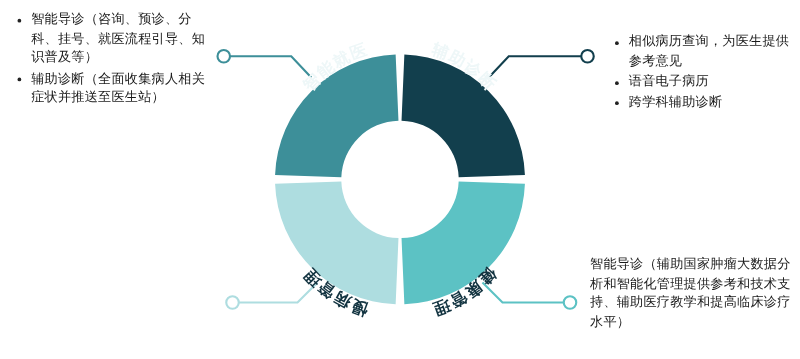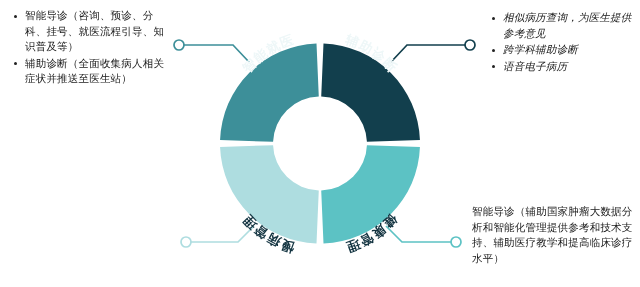--- a/index.html
+++ b/index.html
@@ -49,21 +49,21 @@
     width: 3.4px;
     height: 3.4px;
     border-radius: 50%;
     background: #222;
   }
   .plain-text {
     margin: 0;
   }
 
   #text-top-left   { left: 14px;  top: 8px;   width: 160px; }
-  #text-top-right  { left: 492px; top: 10px;  width: 146px; font-style: italic; }
+  #text-top-right  { left: 492px; top: 26px;  width: 146px; }
   #text-bottom-left{ left: 12px;  top: 203px; width: 168px; }
   #text-bottom-right{left: 472px; top: 204px; width: 166px; }
 
   
   #donut-svg {
     position: absolute;
     left: 0;
     top: 0;
     width: 640px;
     height: 287px;
@@ -85,22 +85,22 @@
   <div class="text-block" id="text-top-left">
     <ul class="bullet-list">
       <li>智能导诊（咨询、预诊、分科、挂号、就医流程引导、知识普及等）</li>
       <li>辅助诊断（全面收集病人相关症状并推送至医生站）</li>
     </ul>
   </div>
 
   <div class="text-block" id="text-top-right">
     <ul class="bullet-list">
       <li>相似病历查询，为医生提供参考意见</li>
+      <li>语音电子病历</li>
       <li>跨学科辅助诊断</li>
-      <li>语音电子病历</li>
     </ul>
   </div>
 
 
   <div class="text-block" id="text-bottom-right">
     <p class="plain-text">智能导诊（辅助国家肿瘤大数据分析和智能化管理提供参考和技术支持、辅助医疗教学和提高临床诊疗水平）</p>
   </div>
 
   <svg id="donut-svg" viewBox="0 0 640 287">
     <defs>

